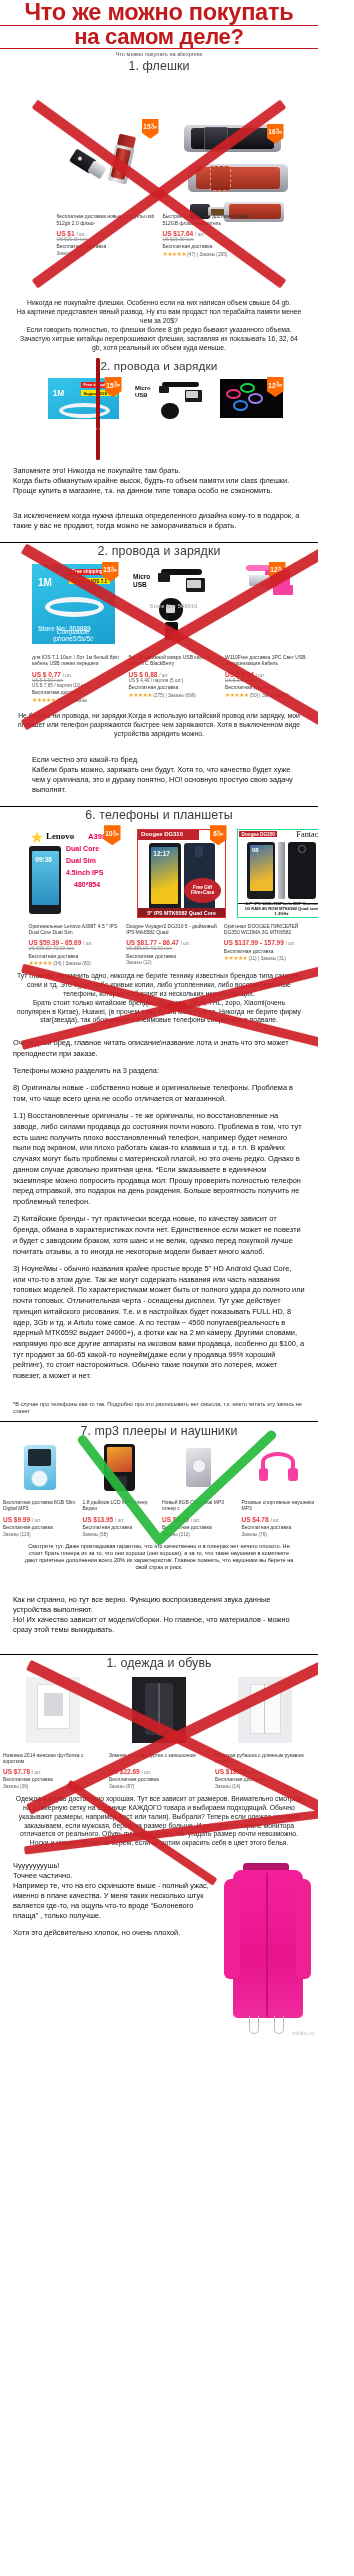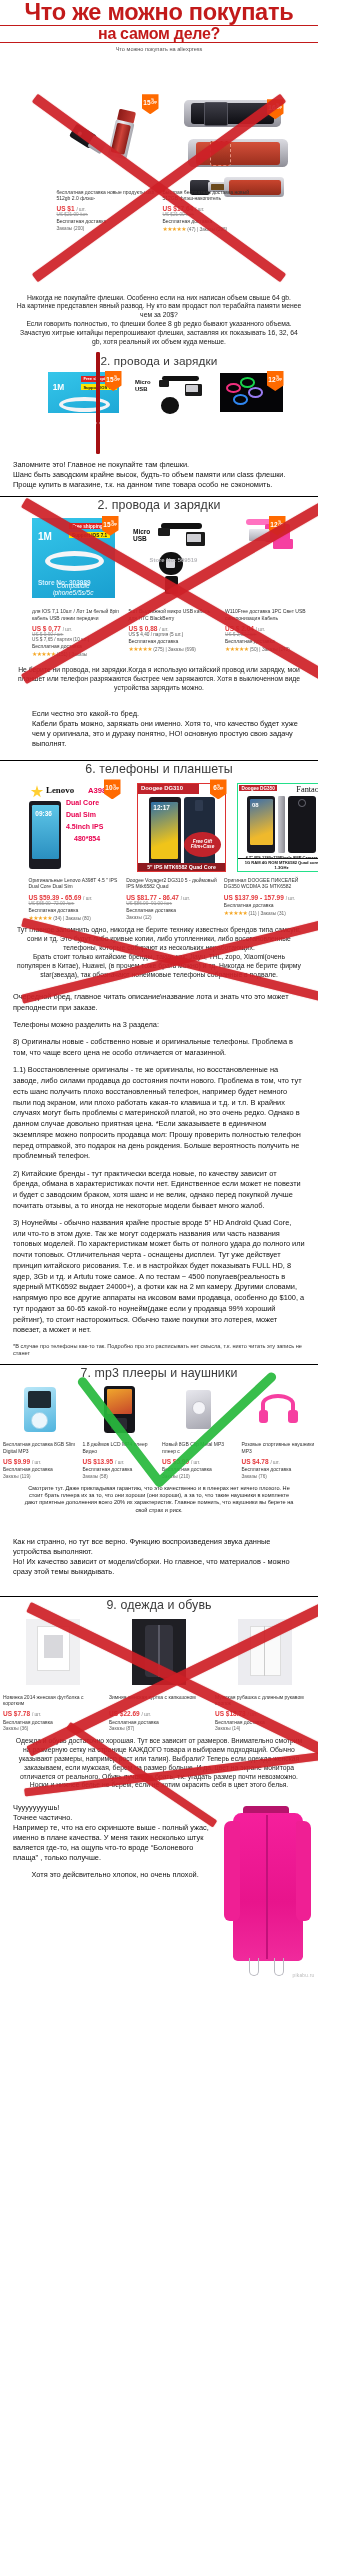--- a/index.html
+++ b/index.html
@@ -12,21 +12,21 @@
   }
   .page { width:318px; position:relative; overflow:hidden; }
 
   
   .title-block { padding:1.2px 0 0; }
   .title-line {
     color:#c21a1a; font-weight:bold; text-align:center;
     font-size:23.6px; line-height:0.98; letter-spacing:-0.3px;
     border-bottom:1.2px solid #c21a1a; padding-bottom:0.6px;
   }
-  .title-line.l2 { font-size:16px; }
+  .title-line.l2 { font-size:22px; }
 
   
   .shot { position:relative; background:#fff; }
   .rule { border-top:1.8px solid #000; margin:0; }
 
   .ali-caption {
     text-align:center; color:#555; font-size:5.6px; padding:2.4px 0 0.6px;
   }
   .sec-head {
     text-align:center; color:#3a3a3a; font-size:12.4px; font-weight:normal;
@@ -62,21 +62,21 @@
   }
   .note p { margin:0 0 0; }
   .overlay-note {
     font-size:6.8px; line-height:1.3; text-align:center; color:#222;
     padding:2.4px 15.3px 5.9px; position:relative;
   }
   .blockquote {
     font-size:7.4px; line-height:1.45; padding:7px 13px; color:#111;
   }
   .blockquote p { margin:0 0 6.5px; }
-  .blockquote p:last-child { margin-bottom:0; }
+  .blockquote p:last-child { margin-bottom:12px; }
   .footnote { font-size:5.6px; line-height:1.3; color:#333; padding:0 13px 5.9px; }
 
   
   .xmark, .strike, .arrowline, .checkmark { position:absolute; pointer-events:none; z-index:6; }
   .xbar {
     position:absolute; left:50%; top:50%; background:#cf2027;
     border-radius:1.8px; transform-origin:center;
     box-shadow:0 0 1.2px rgba(207,32,39,.55);
     opacity:.92;
   }
@@ -108,20 +108,21 @@
 
 <div class="page">
 
   <div class="title-block">
     <div class="title-line">Что же можно покупать</div>
     <div class="title-line l2">на самом деле?</div>
   </div>
 
   <div class="shot" style="height:248px;">
     <div class="ali-caption">Что можно покупать на aliexpress</div>
+    <div class="sec-head">1. флешки</div>
 
     <div style="position:relative;height:133px;">
 
       <div style="position:absolute;left:70px;top:80px;width:37px;height:15.3px;transform:rotate(32deg);">
         <div style="position:absolute;left:0;top:0;width:23.6px;height:15.3px;background:linear-gradient(180deg,#2b2b30,#121216);border-radius:2.4px;"></div>
         <div style="position:absolute;left:21px;top:1.2px;width:15.3px;height:13px;background:linear-gradient(180deg,#e8e8ec,#9a9aa2);border-radius:1.8px;"></div>
         <div style="position:absolute;left:5.9px;top:5.3px;width:4.1px;height:4.1px;border-radius:50%;background:#d8d8dc;"></div>
       </div>
 
       <div style="position:absolute;left:113px;top:58px;width:19px;height:47px;transform:rotate(13deg);">
@@ -224,23 +225,26 @@
     </div>
 
     <div class="vline" style="left:96px;top:0;width:3.5px;height:71px;"></div>
   </div>
 
   <div style="position:relative;height:31px;">
     <div class="vline" style="left:96px;top:0;width:3.5px;height:31px;"></div>
   </div>
 
   <div class="note">
-    <p>Запомните это! Главное не покупайте там флешки.</p>
-    <p>Шанс быть заводским крайне высок, будть-то объем памяти или class флешки.</p>
+    <p>Запомните это! Никогда не покупайте там брать.</p>
+    <p>Когда быть обманутым крайне высок, будть-то объем памяти или class флешки.</p>
     <p>Проще купить в магазине, т.к. на данном типе товара особо не сэкономить.</p>
+  </div>
+  <div class="note" style="padding-top:9.4px;padding-bottom:10.6px;">
+    <p>За исключением когда нужна флешка определенного дизайна кому-то в подарок, а такие у вас не продают, тогда можно не заморачиваться и брать.</p>
   </div>
 
   <div class="rule"></div>
   <div class="shot" style="position:relative;padding-bottom:3.5px;">
     <div class="sec-head">2. провода и зарядки</div>
 
     <div style="position:relative;height:89px;">
       <div style="position:absolute;left:32px;top:2.4px;width:83px;height:80px;background:linear-gradient(160deg,#35c6ea,#199fd0);">
         <div style="position:absolute;left:5.9px;top:13px;color:#fff;font-weight:bold;font-size:10px;">1M</div>
         <div style="position:absolute;left:37px;top:4.7px;background:#e02222;color:#fff;font-size:4.7px;padding:0.6px 3px;font-weight:bold;">Free shipping</div>
@@ -306,21 +310,21 @@
     <div class="xmark" style="left:29.5px;top:11.8px;width:295px;height:165px;">
       <div class="xbar" style="width:354px;height:11.2px;transform:translate(-50%,-50%) rotate(30deg);"></div>
       <div class="xbar" style="width:354px;height:11.2px;transform:translate(-50%,-50%) rotate(-30deg);"></div>
     </div>
   </div>
 
   <div class="overlay-note">Не берите ни провода, ни зарядки.Когда я использую китайский провод или зарядку,  мои планшет или телефон разряжаются быстрее чем заряжаются. Хотя в выключенном виде устройства зарядить можно.</div>
 
   <div class="note" style="padding-top:10.6px;padding-bottom:10.6px;padding-left:32px;">
     <p>Если честно это какой-то бред.</p>
-    <p>Кабели брать можно, заряжать они именно. Хотя то, что качество будет хуже чем у оригинала, это и дураку понятно, НО! основную простую свою задачу выполнят.</p>
+    <p>Кабели брать можно, заряжать они будут. Хотя то, что качество будет хуже чем у оригинала, это и дураку понятно, НО! основную простую свою задачу выполнят.</p>
   </div>
 
   <div class="rule"></div>
   <div class="shot" style="position:relative;">
     <div class="sec-head">6. телефоны и планшеты</div>
 
     <div style="position:relative;height:94px;">
 
       <div style="position:absolute;left:27px;top:3.5px;width:100px;height:89px;">
         <div style="position:absolute;left:3.5px;top:2.4px;width:13px;height:13px;background:#ffcf33;clip-path:polygon(50% 0,61% 35%,98% 35%,68% 57%,79% 91%,50% 70%,21% 91%,32% 57%,2% 35%,39% 35%);"></div>
@@ -484,21 +488,21 @@
     <div class="overlay-note" style="font-size:5.6px;padding:3.5px 23.6px 4.7px;">Смотрите тут. Даже прикладывая гарантию, что это качественно и в плеерах нет ничего плохого. Не стоит брать плеера их за то, что они хороши (они хороши), а за то, что такие наушники в комплекте дают приятные дополнения всего 20% их характеристик. Главное помнить, что наушники вы берете на свой страх и риск.</div>
   </div>
 
   <div class="note" style="white-space:pre-line;padding-top:8.3px;padding-bottom:9.4px;">
     <p>Как ни странно, но тут все верно. Функцию воспроизведения звука данные устройства выполняют.
 Но! Их качество зависит от модели/сборки. Но главное, что материалов - можно сразу этой темы выкидывать.</p>
   </div>
 
   <div class="rule"></div>
   <div class="shot" style="position:relative;">
-    <div class="sec-head">9. одежда и обувь</div>
+    <div class="sec-head">1. одежда и обувь</div>
 
     <div class="clothrow">
       <div class="clothcell">
         <div class="clothimg">
           <div style="width:54px;height:66px;background:#f0f0f2;position:relative;">
             <div style="position:absolute;left:10.6px;top:7px;width:33px;height:45px;background:#fff;border:0.6px solid #ddd;"></div>
             <div style="position:absolute;left:17.7px;top:15.3px;width:19px;height:23.6px;background:#d8d8dc;"></div>
           </div>
         </div>
       </div>
@@ -556,21 +560,21 @@
   </div>
 
   <div style="position:relative;padding:5.9px 0 0;">
     <div style="display:flex;">
       <div style="flex:1 1 auto;padding:0 5.9px 0 13px;">
         <div class="note" style="padding:0;">
           <p>Чуууууууушь!</p>
           <p>Точнее частично.</p>
           <p>Например те, что на его скриншоте выше - полный ужас, именно в плане качества. У меня таких несколько штук валяется где-то, на ощупь что-то вроде “Болоневого плаща” , только получше.</p>
         </div>
-        <div class="note" style="padding:7px 0 0;text-align:center;">Хотя это дейсвительно хлопок, но очень плохой.</div>
+        <div class="note" style="padding:7px 0 0;">Хотя это дейсвительно хлопок, но очень плохой.</div>
       </div>
       <div style="flex:0 0 94px;padding-right:5.9px;">
         <div class="coat-wrap">
           <div style="position:absolute;left:20px;top:2.4px;width:46px;height:9.4px;background:#b5146b;border-radius:3.5px 3.5px 0 0;"></div>
           <div style="position:absolute;left:9.4px;top:9.4px;width:70px;height:148px;background:linear-gradient(180deg,#f51f9c,#e8148c 60%,#f02a9c);border-radius:8.3px 8.3px 4.7px 4.7px;"></div>
           <div style="position:absolute;left:1.2px;top:17.7px;width:15.3px;height:100px;background:#ef1f94;border-radius:7px 2.4px 5.9px 5.9px;"></div>
           <div style="position:absolute;right:1.2px;top:17.7px;width:15.3px;height:100px;background:#ef1f94;border-radius:2.4px 7px 5.9px 5.9px;"></div>
           <div style="position:absolute;left:43px;top:11.8px;width:1.8px;height:144px;background:#c2117a;"></div>
           <div style="position:absolute;left:26px;top:155px;width:9.4px;height:17.7px;border:1.2px solid #b9b9c0;border-radius:0 0 5.9px 5.9px;border-top:none;"></div>
           <div style="position:absolute;left:51px;top:155px;width:9.4px;height:17.7px;border:1.2px solid #b9b9c0;border-radius:0 0 5.9px 5.9px;border-top:none;"></div>

